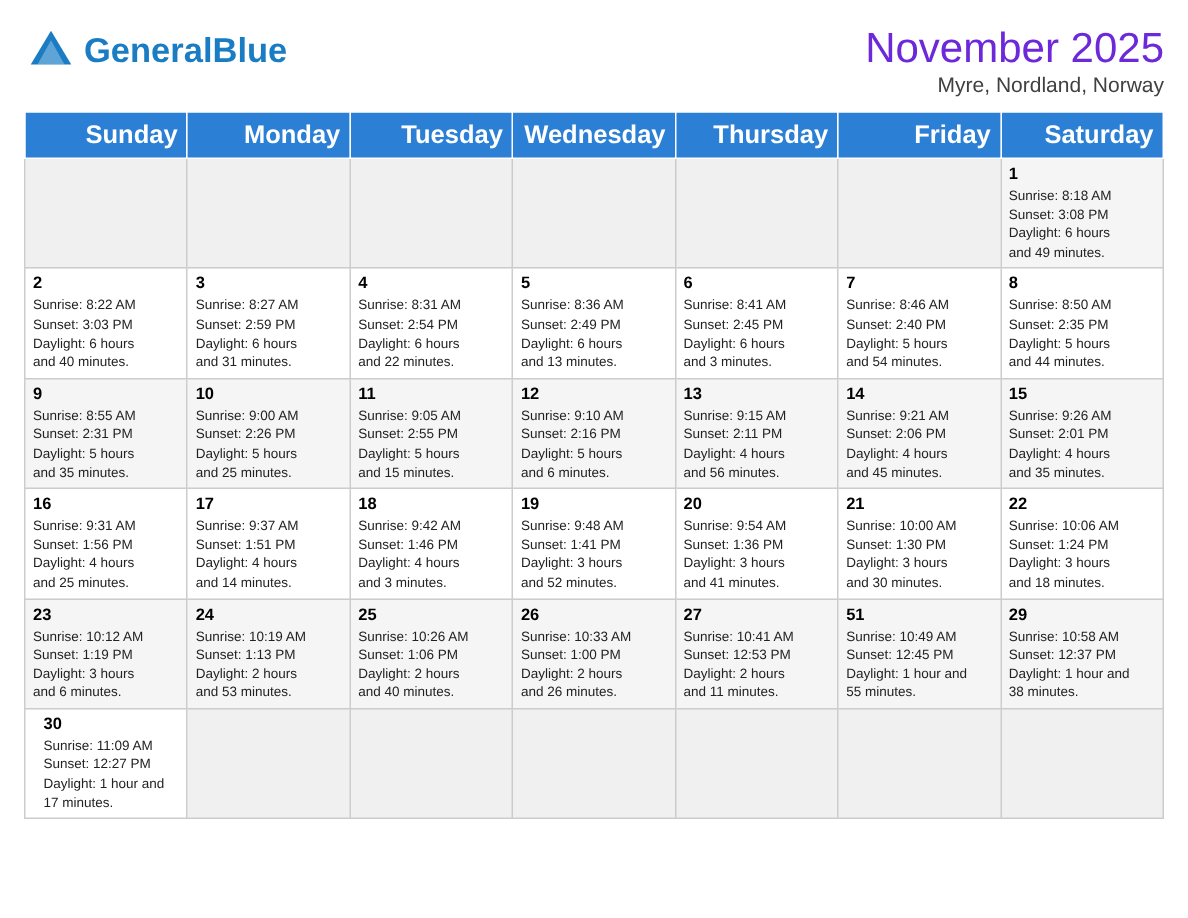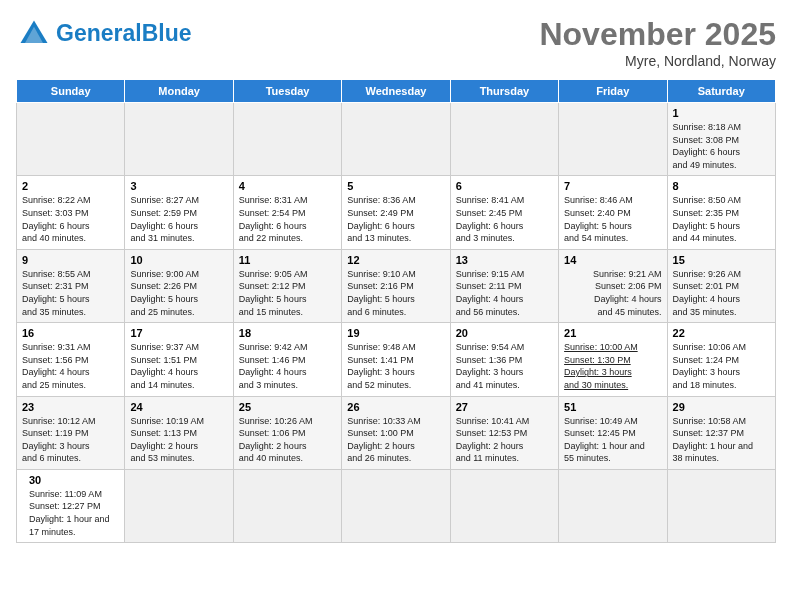--- a/index.html
+++ b/index.html
@@ -31,39 +31,39 @@
       color: #1a7dc4;
     }
     .logo-icon {
       width: 36px;
       height: 36px;
     }
     .title-block {
       text-align: right;
     }
     .month-title {
-      font-size: 32px;
-      font-weight: bold;
-      color: #737373;
+      font-size: 28px;
+      font-weight: normal;
+      color: #6d28d9;
     }
     .location-title {
       font-size: 14px;
       color: #404040;
     }
     .calendar {
       width: 100%;
       border-collapse: collapse;
       font-size: 10px;
     }
     .calendar th {
       background: #2b7fd4;
       color: #fff;
-      text-align: center;
+      text-align: right;
       padding: 5px 6px;
-      font-size: 11px;
+      font-size: 17px;
       font-weight: bold;
       border: 1px solid #fff;
     }
     .calendar td {
       border: 1px solid #ccc;
       vertical-align: top;
       padding: 4px 5px;
       width: 108px;
       min-height: 70px;
       background: #fff;
@@ -199,41 +199,41 @@
         <td class="shade">
           <span class="day-num">10</span>
           <div class="day-info" style="white-space: pre-line;">Sunrise: 9:00 AM
 Sunset: 2:26 PM
 Daylight: 5 hours
 and 25 minutes.</div>
         </td>
         <td class="shade">
           <span class="day-num">11</span>
           <div class="day-info" style="white-space: pre-line;">Sunrise: 9:05 AM
-Sunset: 2:12 PM
+Sunset: 2:55 PM
 Daylight: 5 hours
 and 15 minutes.</div>
         </td>
         <td class="shade">
           <span class="day-num">12</span>
           <div class="day-info" style="white-space: pre-line;">Sunrise: 9:10 AM
 Sunset: 2:16 PM
 Daylight: 5 hours
 and 6 minutes.</div>
         </td>
         <td class="shade">
           <span class="day-num">13</span>
           <div class="day-info" style="white-space: pre-line;">Sunrise: 9:15 AM
 Sunset: 2:11 PM
 Daylight: 4 hours
 and 56 minutes.</div>
         </td>
         <td class="shade">
           <span class="day-num">14</span>
-          <div class="day-info" style="white-space: pre-line; text-align: right;">Sunrise: 9:21 AM
+          <div class="day-info" style="white-space: pre-line;">Sunrise: 9:21 AM
 Sunset: 2:06 PM
 Daylight: 4 hours
 and 45 minutes.</div>
         </td>
         <td class="shade">
           <span class="day-num">15</span>
           <div class="day-info" style="white-space: pre-line;">Sunrise: 9:26 AM
 Sunset: 2:01 PM
 Daylight: 4 hours
 and 35 minutes.</div>
@@ -270,21 +270,21 @@
         </td>
         <td>
           <span class="day-num">20</span>
           <div class="day-info" style="white-space: pre-line;">Sunrise: 9:54 AM
 Sunset: 1:36 PM
 Daylight: 3 hours
 and 41 minutes.</div>
         </td>
         <td>
           <span class="day-num">21</span>
-          <div class="day-info" style="white-space: pre-line; text-decoration: underline;">Sunrise: 10:00 AM
+          <div class="day-info" style="white-space: pre-line;">Sunrise: 10:00 AM
 Sunset: 1:30 PM
 Daylight: 3 hours
 and 30 minutes.</div>
         </td>
         <td>
           <span class="day-num">22</span>
           <div class="day-info" style="white-space: pre-line;">Sunrise: 10:06 AM
 Sunset: 1:24 PM
 Daylight: 3 hours
 and 18 minutes.</div>

